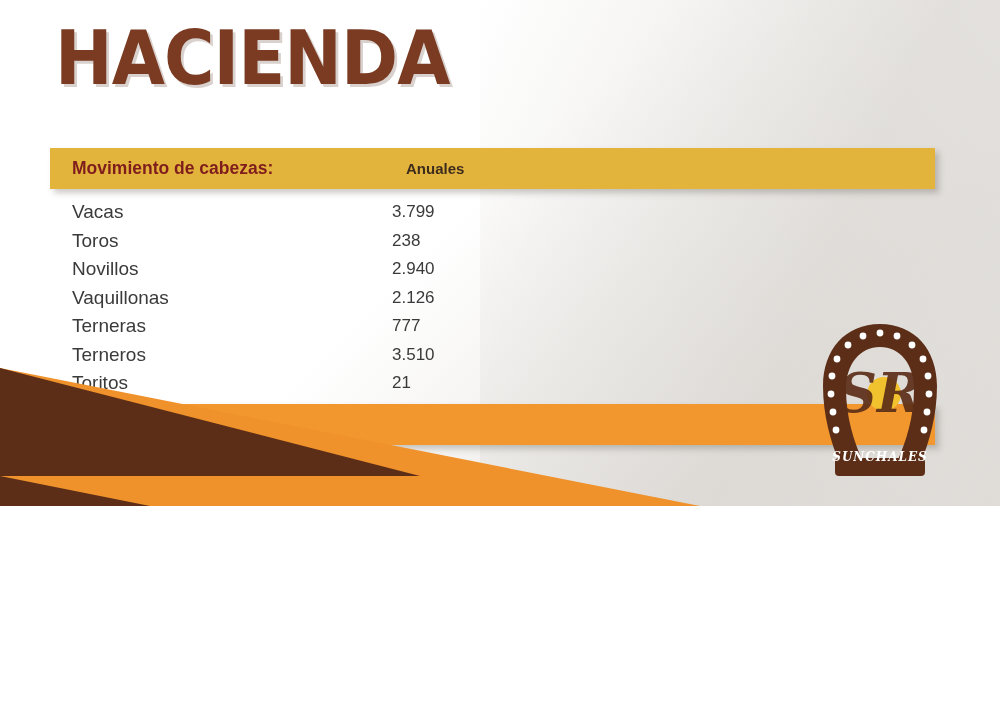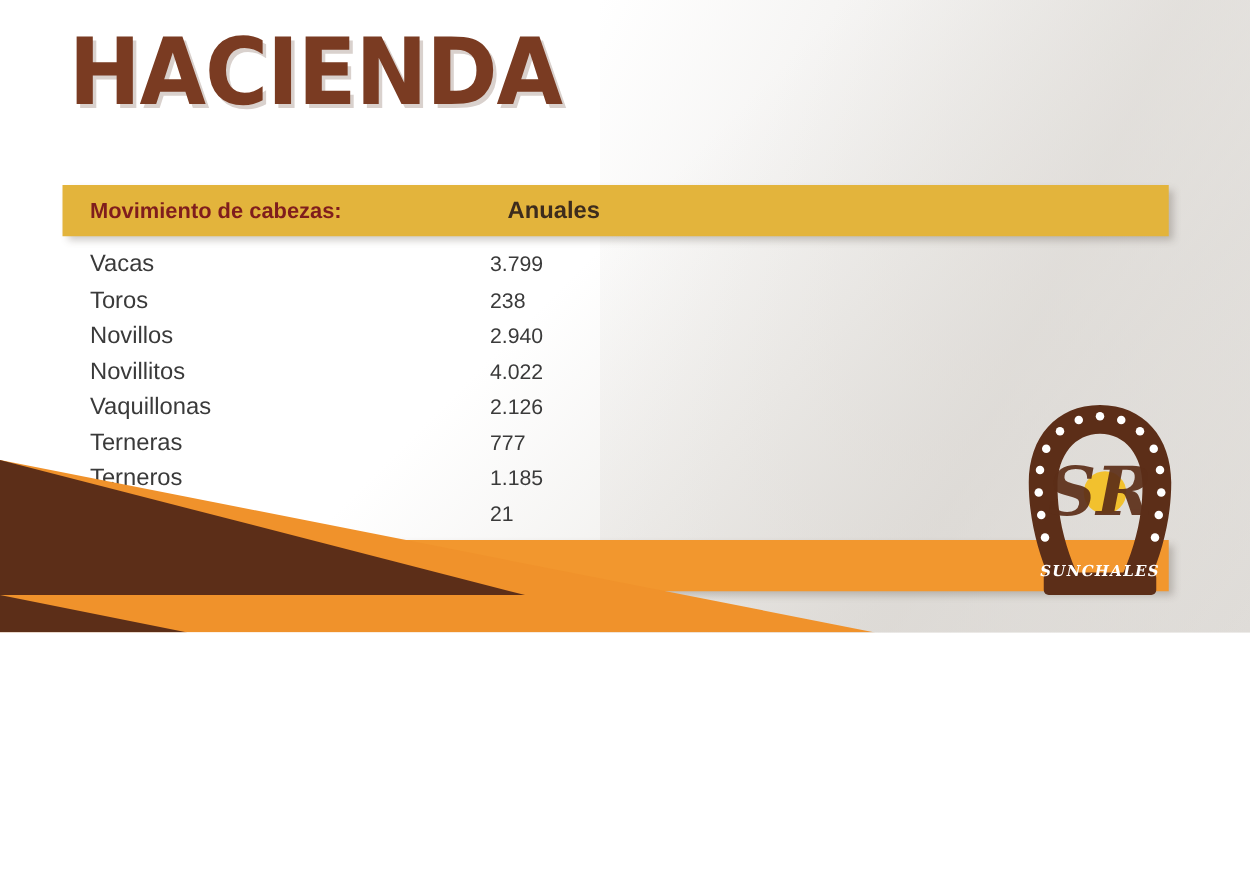--- a/index.html
+++ b/index.html
@@ -64,21 +64,21 @@
   .bar.footer { background: #f2972e; }
   .bar .c1 {
     padding-left: 22px;
     width: 330px;
     font-weight: bold;
     font-size: 17.5px;
     color: #7f1d1d;
   }
   .bar .c2 {
     font-weight: bold;
-    font-size: 19px;
+    font-size: 15px;
     color: #3d2c1d;
   }
   .bar.header .c2 { padding-left: 4px; }
   .bar.footer .c2 { padding-left: 24px; }
 
   .rows {
     padding: 9px 0 6px 0;
   }
   .row {
     display: flex;
@@ -153,38 +153,34 @@
       <div class="row">
         <div class="label">Toros</div>
         <div class="value">238</div>
       </div>
 
       <div class="row">
         <div class="label">Novillos</div>
         <div class="value">2.940</div>
       </div>
 
-      <div class="row">
-        <div class="label">Novillitos</div>
-        <div class="value">4.022</div>
-      </div>
 
       <div class="row">
         <div class="label">Vaquillonas</div>
         <div class="value">2.126</div>
       </div>
 
       <div class="row">
         <div class="label">Terneras</div>
         <div class="value">777</div>
       </div>
 
       <div class="row">
         <div class="label">Terneros</div>
-        <div class="value">1.185</div>
+        <div class="value">3.510</div>
       </div>
 
       <div class="row">
         <div class="label">Toritos</div>
         <div class="value">21</div>
       </div>
 
     </div>
 
     <div class="bar footer">

